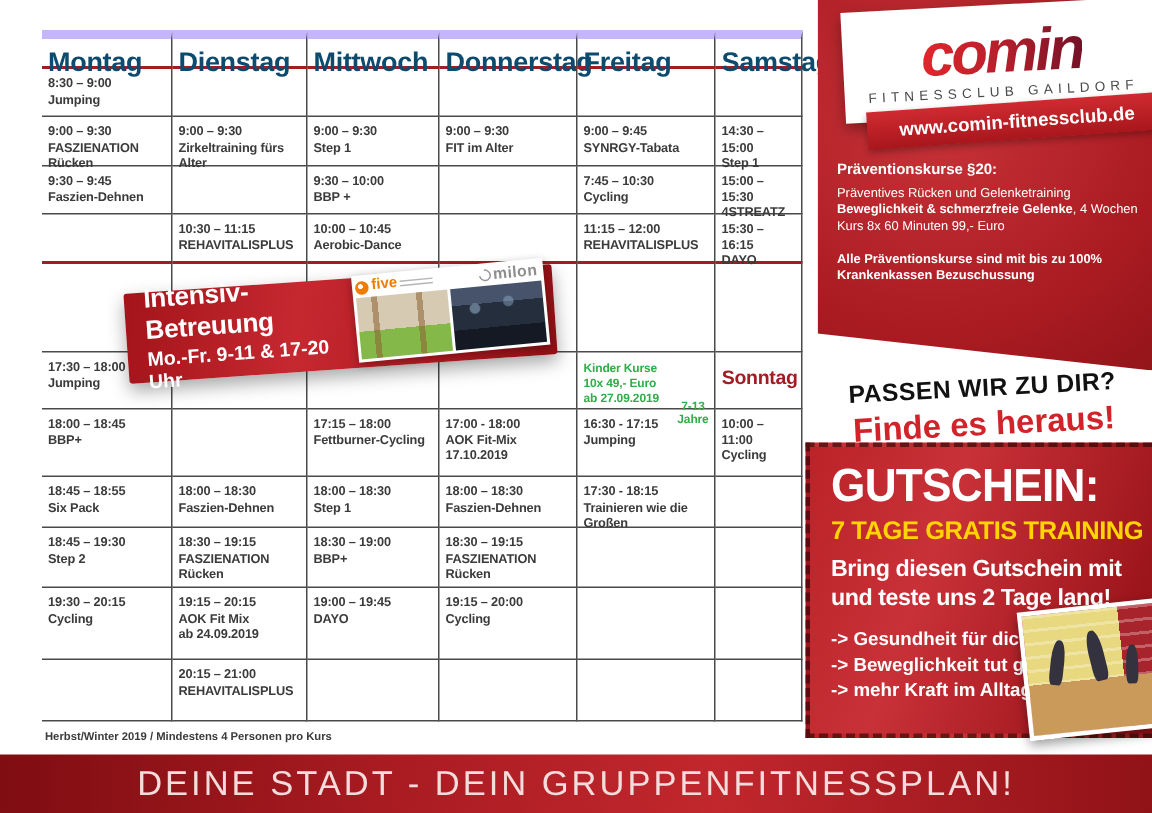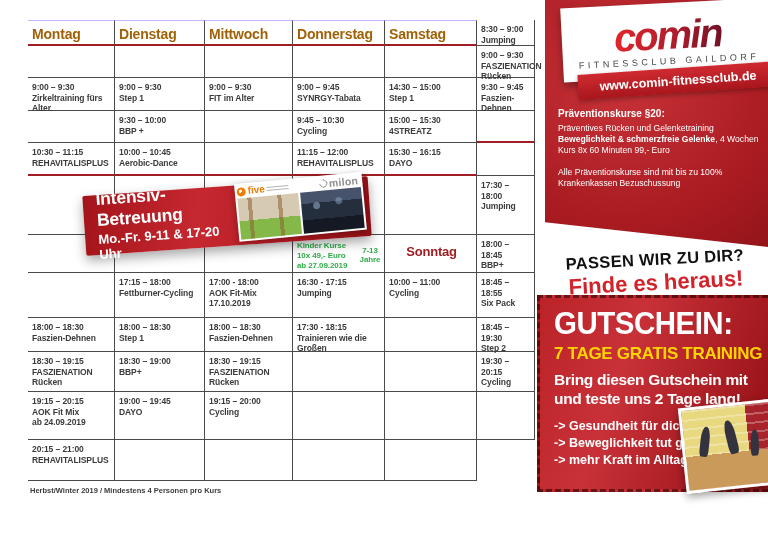--- a/index.html
+++ b/index.html
@@ -10,35 +10,35 @@
   }
 
   
   #schedule-grid {
     position: absolute; left: 28px; top: 20px;
     display: grid;
     grid-template-columns: 87px 90px 88px 92px 92px 58px;
     grid-template-rows: 26px 32px 33px 32px 33px 59px 38px 45px 34px 40px 48px 41px;
   }
   .hcell {
-    border-top: 1px solid #c4b5fd; border-right: 1px solid #4a4a4a;
+    border-top: 6px solid #c4b5fd; border-right: 1px solid #4a4a4a;
     border-bottom: 2.5px solid #9f1d23;
-    color: #a16207; font-weight: 700; font-size: 14px; padding: 5px 0 0 4px;
+    color: #0c4a6e; font-weight: 700; font-size: 18px; padding: 5px 0 0 4px;
     letter-spacing: -0.2px;
   }
   .cell {
     border-right: 1px solid #4a4a4a; border-bottom: 1px solid #4a4a4a;
     padding: 4px 2px 0 4px; font-size: 8.5px; line-height: 10.5px;
     color: #3b3b3b; font-weight: 700; letter-spacing: -0.1px;
   }
   .cell.redline { border-bottom: 2.5px solid #9f1d23; }
   .cell.sunday { color: #9f1d23; font-size: 13px; padding-top: 12px; letter-spacing: -0.2px; text-align: center; }
   .cell.kinder { color: #2fae49; display: flex; gap: 3px; padding-top: 6px; }
   .k-lines { width: 58px; font-size: 8px; line-height: 10px; }
-  .k-age { font-size: 8px; line-height: 9px; padding-top: 5px; text-align: center; flex: 1; }
+  .k-age { font-size: 8px; line-height: 9px; padding-top: 5px; text-align: center; flex: 1; margin-top: 20px; }
   .footnote {
     position: absolute; left: 30px; top: 486px;
     font-size: 7.5px; font-weight: 700; color: #3b3b3b;
   }
 
   
   .banner {
     position: absolute; left: 84px; top: 186px; width: 286px; height: 60px;
     background: linear-gradient(100deg,#a3141a 0%,#c62830 40%,#b01920 75%,#8f1015 100%);
     transform: rotate(-4deg); border-radius: 2px;
@@ -97,21 +97,21 @@
     position: absolute; left: 578px; top: 68px; width: 200px; height: 25px;
     background: linear-gradient(180deg,#cf2b31,#a8161c);
     transform: rotate(-4deg);
     display: flex; align-items: center; justify-content: center;
     color: #fff; font-weight: 700; font-size: 12.5px;
     box-shadow: 0 2px 5px rgba(0,0,0,.3);
   }
   .praevention { position: absolute; left: 558px; top: 108px; width: 203px; color: #fff; font-size: 8.6px; line-height: 11px; }
   .praevention h3 { font-size: 10px; margin-bottom: 4px; }
   .praevention .para { margin-bottom: 9px; }
-  .praevention .para.bold { font-weight: 400; margin-top: 11px; }
+  .praevention .para.bold { font-weight: 700; margin-top: 11px; }
 
   .teaser { position: absolute; left: 548px; top: 250px; width: 215px; text-align: center; transform: rotate(-3deg); }
   .teaser-q { font-size: 16.5px; font-weight: 700; color: #111; letter-spacing: .3px; }
   .teaser-a { font-size: 22px; font-weight: 700; color: #d2232a; margin-top: 1px; }
 
   .gutschein {
     position: absolute; left: 537px; top: 295px; width: 240px; height: 197px;
     background: linear-gradient(110deg,#bb2329 0%, #c93138 35%, #9c151b 85%);
     border: 3px dashed rgba(45,5,5,.6);
     padding: 8px 0 0 14px; color: #fff;
@@ -145,20 +145,21 @@
 </head>
 <body>
 
 <div class="page">
 
   <div id="schedule-grid">
       <div class="hcell">Montag</div>
       <div class="hcell">Dienstag</div>
       <div class="hcell">Mittwoch</div>
       <div class="hcell">Donnerstag</div>
+      <div class="hcell">Freitag</div>
       <div class="hcell">Samstag</div>
       <div class="cell">
         <div class="c-time">8:30 – 9:00</div>
         <div class="c-name">Jumping</div>
       </div>
       <div class="cell"></div>
       <div class="cell"></div>
       <div class="cell"></div>
       <div class="cell"></div>
       <div class="cell"></div>
@@ -190,21 +191,21 @@
         <div class="c-time">9:30 – 9:45</div>
         <div class="c-name">Faszien-Dehnen</div>
       </div>
       <div class="cell"></div>
       <div class="cell">
         <div class="c-time">9:30 – 10:00</div>
         <div class="c-name">BBP +</div>
       </div>
       <div class="cell"></div>
       <div class="cell">
-        <div class="c-time">9:45 – 10:30</div>
+        <div class="c-time">7:45 – 10:30</div>
         <div class="c-name">Cycling</div>
       </div>
       <div class="cell">
         <div class="c-time">15:00 – 15:30</div>
         <div class="c-name">4STREATZ</div>
       </div>
       <div class="cell redline"></div>
       <div class="cell redline">
         <div class="c-time">10:30 – 11:15</div>
         <div class="c-name">REHAVITALISPLUS</div>
@@ -394,14 +395,17 @@
       <div>-&gt; Beweglichkeit tut gut</div>
       <div>-&gt; mehr Kraft im Alltag</div>
     </div>
     <div class="g-photo">
       <span class="fig fig1"></span>
       <span class="fig fig2"></span>
       <span class="fig fig3"></span>
     </div>
   </div>
 
+  <div class="bottom-bar">
+    <div class="bottom-text">DEINE STADT - DEIN GRUPPENFITNESSPLAN!</div>
+  </div>
 
 </div>
 
 </body></html>

